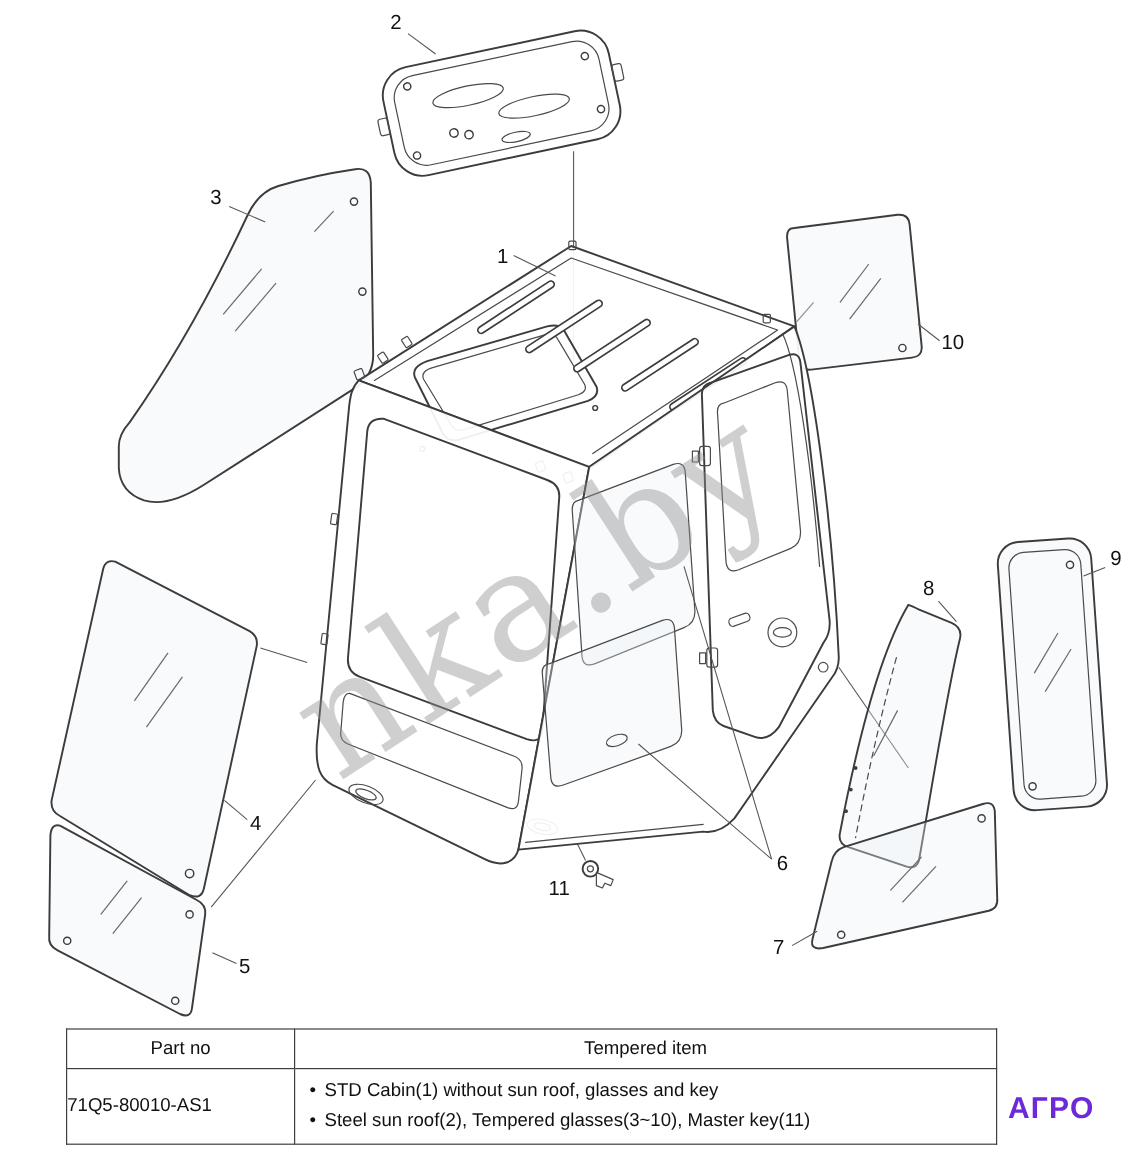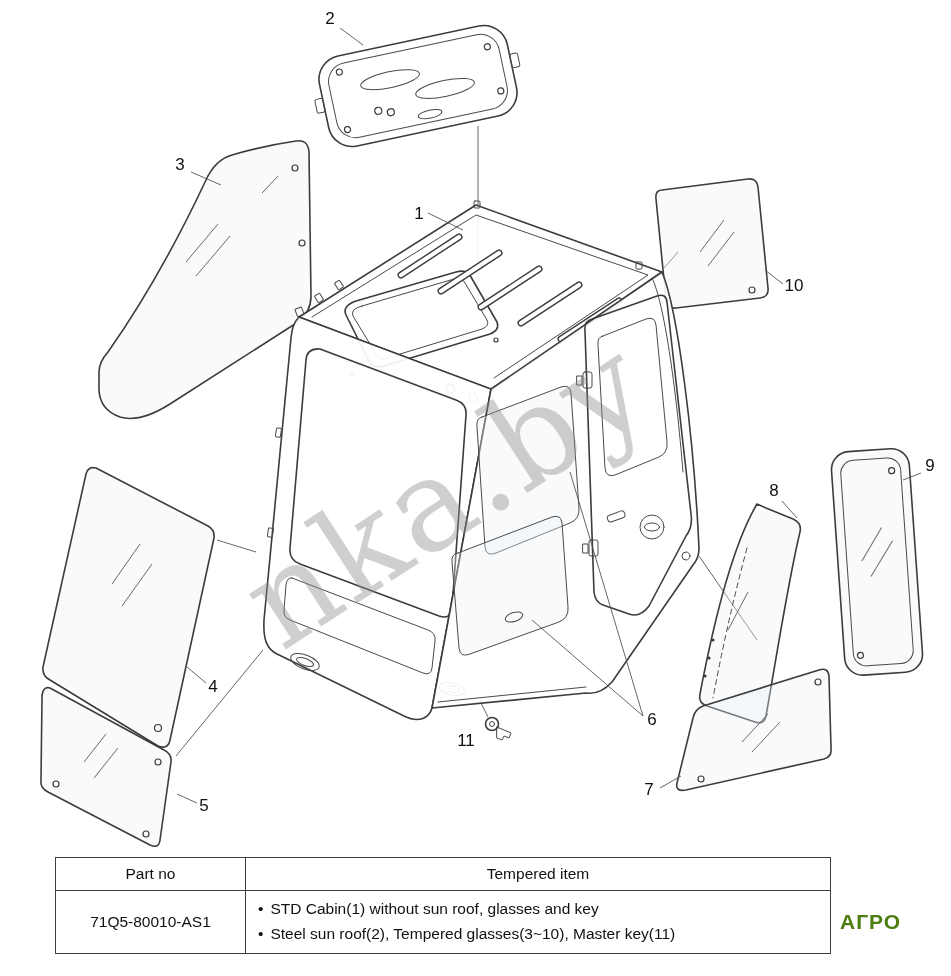--- a/index.html
+++ b/index.html
@@ -19,35 +19,35 @@
   .slot-o{ stroke:#3c3c3c; stroke-width:7; stroke-linecap:round; }
   .slot-i{ stroke:#ffffff; stroke-width:4.2; stroke-linecap:round; }
   .callout-num { font:17px "Liberation Sans",sans-serif; fill:#111; }
   .wm { font-family:"DejaVu Serif", serif; font-size:128px; fill:#8e8e8e; opacity:0.42; letter-spacing:3px; }
 
   table.parts-table { position:absolute; left:55px; top:857px; width:776px;
     border-collapse:collapse; font-size:15.5px; color:#111; background:#fff; }
   .parts-table th, .parts-table td { border:1.6px solid #3f3f3f; font-weight:400; }
   .parts-table th { height:33px; text-align:center; }
   .parts-table th.col-part { width:190px; }
-  .parts-table td.cell-part { text-align:center; height:62px; }
+  .parts-table td.cell-part { text-align:left; height:62px; }
   .parts-table td.cell-items { padding:6px 10px 6px 12px; }
   .cell-items ul { list-style:none; }
   .cell-items li { line-height:1.6; }
   .cell-items li::before { content:"•"; margin-right:7px; }
 
   .logo { position:absolute; left:840px; top:874px; width:111px; height:98px; }
   .logo-circle { position:absolute; right:2px; top:3px; width:90px; height:90px; border-radius:50%;
     border:3px solid #58a058; background:radial-gradient(circle at 50% 38%, #f5faf0, #d9ead0);
     box-shadow: inset 0 0 0 2px #ffffff, inset 0 0 0 4px #8cc08c;
     display:flex; align-items:center; justify-content:center; overflow:hidden; }
   .logo-leaf-svg { position:absolute; left:0; top:0; }
   .logo-nka { position:relative; font-weight:bold; font-size:27px; color:#2f7d33;
     text-shadow:0 1px 0 #fff, 0 0 2px #fff; letter-spacing:1px; }
-  .logo-word { position:absolute; left:0; top:36px; font-weight:bold; font-size:21px; color:#4d7c0f;
+  .logo-word { position:absolute; left:0; top:36px; font-weight:bold; font-size:25px; color:#6d28d9;
     text-shadow:0 0 3px #fff, 0 0 3px #fff, 0 0 4px #fff; letter-spacing:1px; z-index:2; }
 </style>
 </head>
 <body>
 
 <div class="stage">
 
   <svg class="diagram" width="951" height="856" viewBox="0 0 951 856">
 
     <g>

